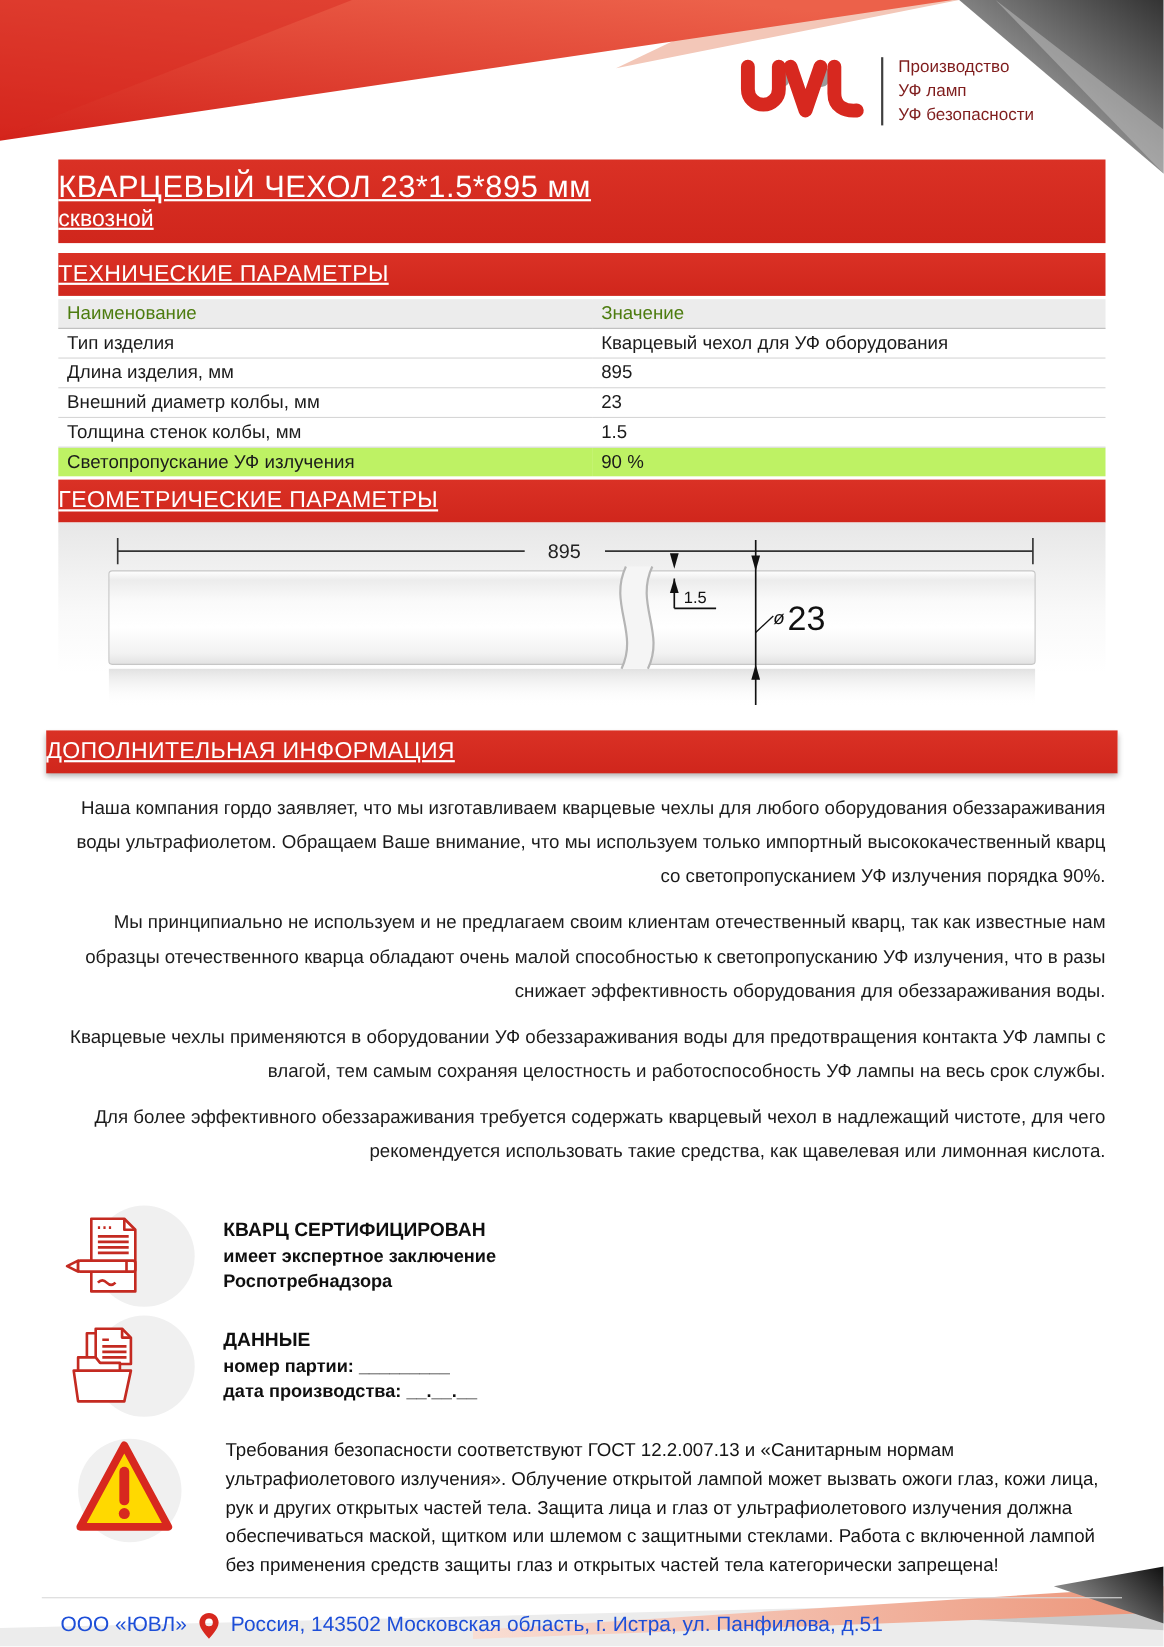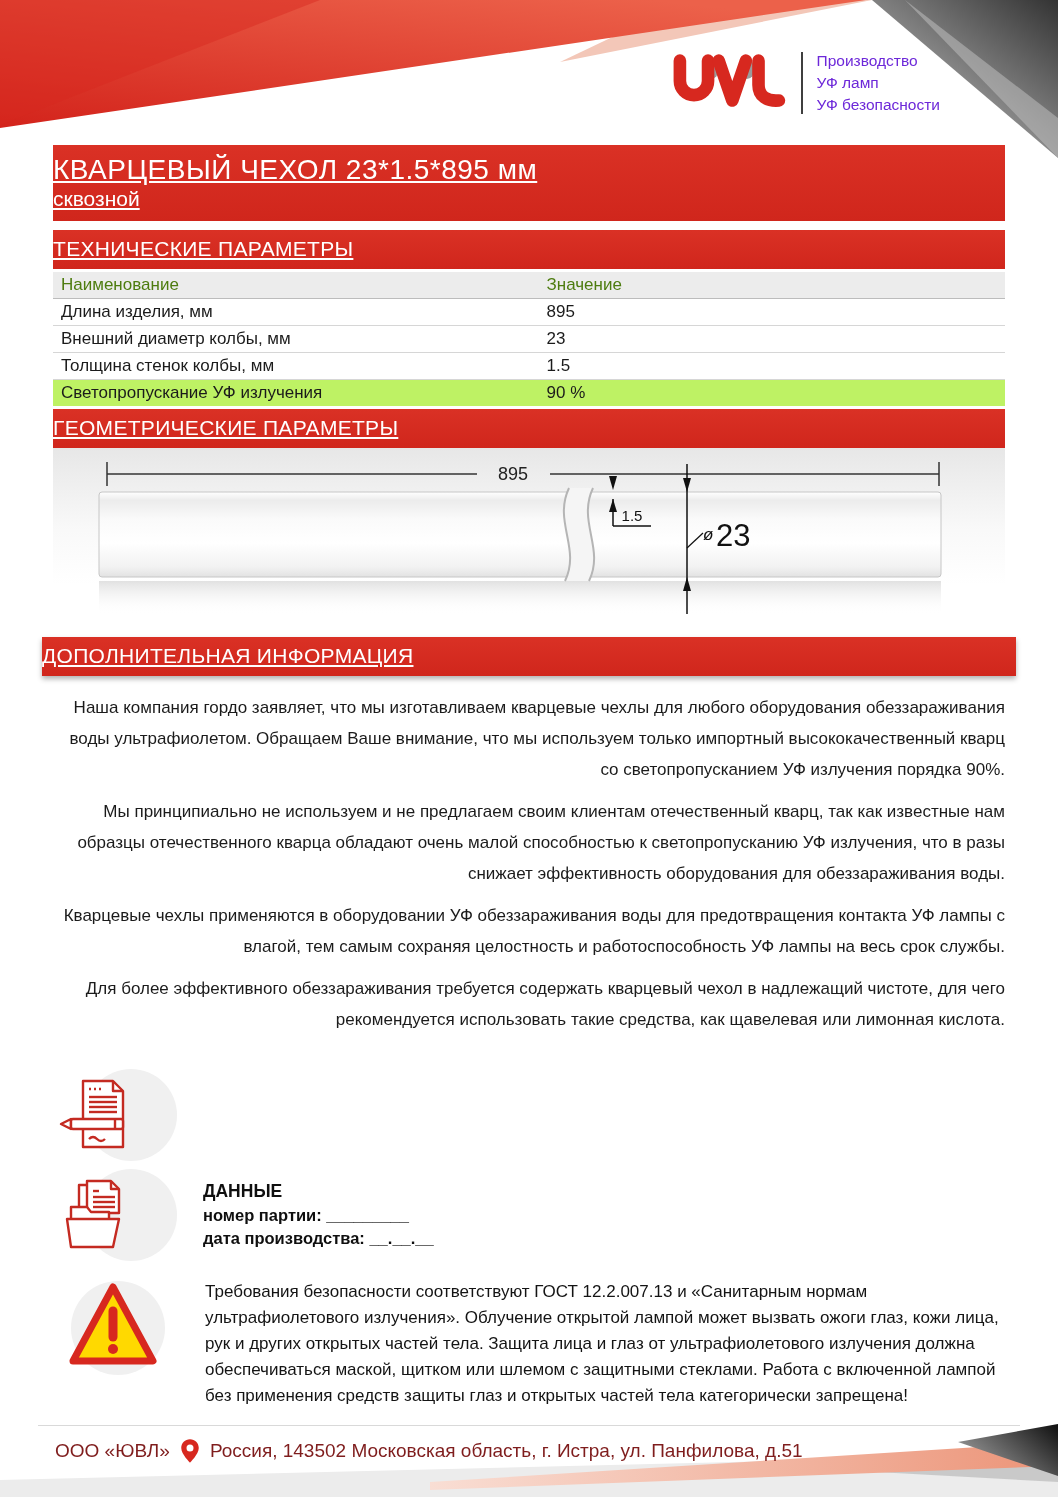--- a/index.html
+++ b/index.html
@@ -4,21 +4,21 @@
 <style>
   html,body{margin:0;padding:0;background:#fff;}
   body{font-family:"Liberation Sans", sans-serif;color:#1b1b1b;}
   .page{position:relative;width:1058px;height:1497px;background:#fff;overflow:hidden;}
   .decor{position:absolute;left:0;width:1058px;z-index:0;pointer-events:none;}
   .decor.top{top:0;height:170px;}
   .decor.bottom{bottom:0;height:95px;}
   .header{position:relative;height:145px;z-index:1;}
   .logo-wrap{position:absolute;top:50px;right:118px;display:flex;align-items:center;gap:14px;}
   .logo-divider{width:2px;height:62px;background:#3f3f3f;}
-  .tagline{font-size:15.5px;line-height:1.4;color:#6d28d9;}
+  .tagline{font-size:15.5px;line-height:1.4;color:#7f1d1d;}
   .content{position:relative;z-index:1;margin:0 53px;}
   .banner{background:linear-gradient(#da3125,#d0261c);color:#fff;text-align:left;text-decoration:underline;}
   .title-banner{padding:8px 0 10px;}
   .title-line1{font-size:28px;line-height:33px;letter-spacing:.5px;}
   .title-line2{font-size:21px;line-height:25px;}
   .section-banner{font-size:21px;padding:7px 0 8px;letter-spacing:.3px;}
   .section-banner.wide{margin:0 -11px;box-shadow:0 3px 5px rgba(0,0,0,.3);}
   .gap9{height:9px;}.gap3{height:3px;}.gap7{height:7px;}
   table.params{width:100%;border-collapse:collapse;font-size:17px;}
   table.params td{padding:3px 8px;height:20px;line-height:20px;}
@@ -33,21 +33,21 @@
   .icon-stage{position:relative;width:150px;height:92px;flex:0 0 150px;}
   .icon-stage .circle{position:absolute;left:32px;top:0;width:92px;height:92px;border-radius:50%;background:#f0f0f0;}
   .icon-stage svg{position:absolute;left:4px;top:8px;}
   .feature-text{font-weight:bold;font-size:16.5px;line-height:1.42;color:#0f0f0f;}
   .feature-text .ft-title{font-size:17.5px;}
   .warning{display:flex;align-items:flex-start;margin-top:16px;}
   .warn-stage{position:relative;width:152px;height:104px;flex:0 0 152px;}
   .warn-stage .circle{position:absolute;left:18px;top:4px;width:94px;height:94px;border-radius:50%;background:#f0f0f0;}
   .warn-stage svg{position:absolute;left:12px;top:2px;}
   .warning-text{font-size:17px;line-height:26px;color:#141414;padding-top:2px;max-width:820px;}
-  .footer{position:relative;z-index:2;margin:16px 38px 0;border-top:1px solid #d9d9d9;padding:12px 0 0 17px;color:#7f1d1d;font-size:19px;}
+  .footer{position:relative;z-index:2;margin:16px 38px 0;border-top:1px solid #d9d9d9;padding:12px 0 0 17px;color:#1d4ed8;font-size:19px;}
   .f-line{display:flex;align-items:center;gap:10px;margin-bottom:12px;}
   svg text{font-family:"Liberation Sans", sans-serif;}
 </style>
 </head>
 <body>
 
 <div class="page">
 
   <svg class="decor top" viewBox="0 0 1058 170" preserveAspectRatio="none">
     <defs>
@@ -115,20 +115,24 @@
     <div class="gap3"></div>
     <table class="params">
       <colgroup>
           <col style="width:51%">
           <col style="width:49%">
         </colgroup>
       <tbody>
           <tr class="head">
         <td>Наименование</td>
         <td>Значение</td>
+      </tr>
+      <tr>
+        <td>Тип изделия</td>
+        <td>Кварцевый чехол для УФ оборудования</td>
       </tr>
       <tr>
         <td>Длина изделия, мм</td>
         <td>895</td>
       </tr>
       <tr>
         <td>Внешний диаметр колбы, мм</td>
         <td>23</td>
       </tr>
       <tr>
@@ -216,20 +220,25 @@
                 <line x1="32" y1="25" x2="60" y2="25"></line>
               <line x1="32" y1="30" x2="60" y2="30"></line>
                 <line x1="32" y1="35" x2="60" y2="35"></line>
               <path d="M32 62 q4 -4 8 0 t8 0"></path>
               <polygon points="4,47 14,42 14,52" fill="#ffffff"></polygon>
               <rect x="14" y="42" width="52" height="10" rx="2" fill="#ffffff"></rect>
               <line x1="58" y1="42" x2="58" y2="52"></line>
             </g>
           </svg>
         </div>
+        <div class="feature-text">
+          <div class="ft-title">КВАРЦ СЕРТИФИЦИРОВАН</div>
+          <div>имеет экспертное заключение</div>
+          <div>Роспотребнадзора</div>
+        </div>
       </div>
 
       <div class="feature">
         <div class="icon-stage">
           <div class="circle"></div>
           <svg width="96" height="76" viewBox="0 0 96 76">
             <g fill="none" stroke="#c42a21" stroke-width="2.4" stroke-linejoin="round">
               <rect x="22" y="8" width="26" height="26" fill="#ffffff"></rect>
               <path d="M30 4 h24 l8 8 v24 H30 Z" fill="#ffffff"></path>
               <path d="M54 4 v8 h8"></path>

